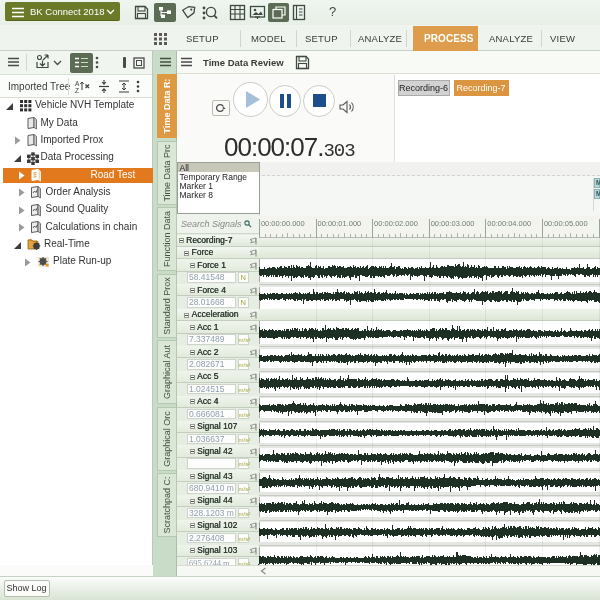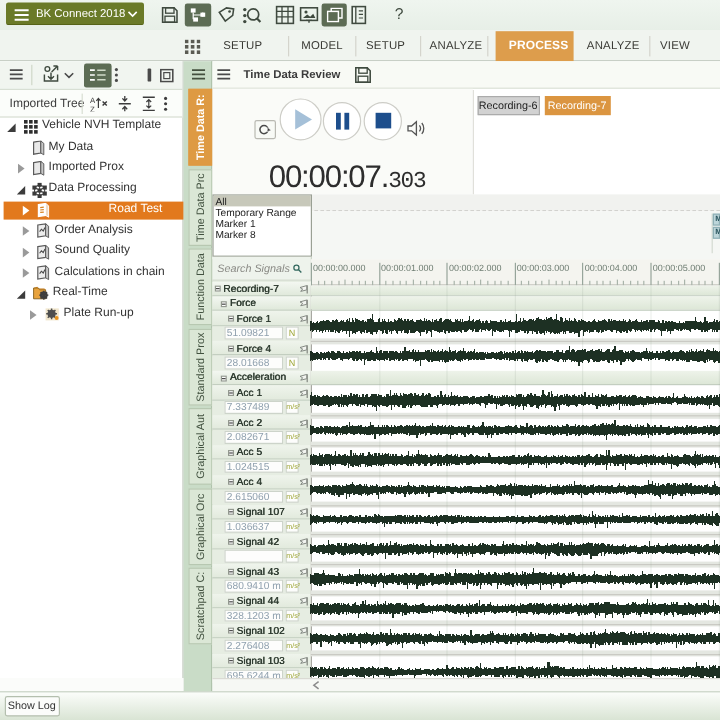--- a/index.html
+++ b/index.html
@@ -440,21 +440,21 @@
 <div style="position:absolute;left:177px;top:259.3px;width:81.5px;height:12.4px;background:linear-gradient(#eff4ec,#e2eadd);border-bottom:1px solid #c3cec0;box-sizing:border-box;"></div>
 <div style="position:absolute;left:190px;top:263.0px;width:5px;height:5px;border:1px solid #93998f;background:#fdfdfd;box-sizing:border-box;"></div>
 <div style="position:absolute;left:191px;top:265.0px;width:3px;height:1px;background:#4a4a4a;"></div>
 <div style="position:absolute;left:197px;top:259.7px;font-size:8.5px;color:#2c392e;white-space:nowrap;text-shadow:0.35px 0 0 #2c392e;">Force 1</div>
 <svg style="position:absolute;left:249px;top:261.8px" width="8" height="8" viewBox="0 0 8 8">
     <path d="M7 0.8 L7 7.6" stroke="#80857e" stroke-width="1"></path>
     <path d="M6.6 1 L1 2.6 L3.2 3.8 L1.6 5.8 L6.6 4.6 Z" fill="#f2f4f0" stroke="#80857e" stroke-width="0.8"></path>
   </svg>
 <div style="position:absolute;left:177px;top:271.7px;width:81.5px;height:12.4px;background:#e6ede2;"></div>
 <div style="position:absolute;left:186.5px;top:272.3px;width:49px;height:10.6px;background:#fdfdfc;border:1px solid #cdd4ca;box-sizing:border-box;"></div>
-<div style="position:absolute;left:189px;top:272.3px;font-size:8.5px;color:#8fa0ae;white-space:nowrap;">51.09821</div>
+<div style="position:absolute;left:189px;top:272.3px;font-size:8.5px;color:#8fa0ae;white-space:nowrap;">58.41548</div>
 <div style="position:absolute;left:237.5px;top:272.3px;width:11.5px;height:10.6px;background:#fdfdfc;border:1px solid #cdd4ca;box-sizing:border-box;text-align:center;font-size:7.5px;line-height:10.4px;color:#a0a83a;">N</div>
 <div style="position:absolute;left:177px;top:284.1px;width:81.5px;height:12.4px;background:linear-gradient(#eff4ec,#e2eadd);border-bottom:1px solid #c3cec0;box-sizing:border-box;"></div>
 <div style="position:absolute;left:190px;top:287.8px;width:5px;height:5px;border:1px solid #93998f;background:#fdfdfd;box-sizing:border-box;"></div>
 <div style="position:absolute;left:191px;top:289.8px;width:3px;height:1px;background:#4a4a4a;"></div>
 <div style="position:absolute;left:197px;top:284.5px;font-size:8.5px;color:#2c392e;white-space:nowrap;text-shadow:0.35px 0 0 #2c392e;">Force 4</div>
 <svg style="position:absolute;left:249px;top:286.6px" width="8" height="8" viewBox="0 0 8 8">
     <path d="M7 0.8 L7 7.6" stroke="#80857e" stroke-width="1"></path>
     <path d="M6.6 1 L1 2.6 L3.2 3.8 L1.6 5.8 L6.6 4.6 Z" fill="#f2f4f0" stroke="#80857e" stroke-width="0.8"></path>
   </svg>
 <div style="position:absolute;left:177px;top:296.5px;width:81.5px;height:12.4px;background:#e6ede2;"></div>
@@ -508,21 +508,21 @@
 <div style="position:absolute;left:177px;top:395.7px;width:81.5px;height:12.4px;background:linear-gradient(#eff4ec,#e2eadd);border-bottom:1px solid #c3cec0;box-sizing:border-box;"></div>
 <div style="position:absolute;left:190px;top:399.4px;width:5px;height:5px;border:1px solid #93998f;background:#fdfdfd;box-sizing:border-box;"></div>
 <div style="position:absolute;left:191px;top:401.4px;width:3px;height:1px;background:#4a4a4a;"></div>
 <div style="position:absolute;left:197px;top:396.09999999999997px;font-size:8.5px;color:#2c392e;white-space:nowrap;text-shadow:0.35px 0 0 #2c392e;">Acc 4</div>
 <svg style="position:absolute;left:249px;top:398.2px" width="8" height="8" viewBox="0 0 8 8">
     <path d="M7 0.8 L7 7.6" stroke="#80857e" stroke-width="1"></path>
     <path d="M6.6 1 L1 2.6 L3.2 3.8 L1.6 5.8 L6.6 4.6 Z" fill="#f2f4f0" stroke="#80857e" stroke-width="0.8"></path>
   </svg>
 <div style="position:absolute;left:177px;top:408.1px;width:81.5px;height:12.4px;background:#e6ede2;"></div>
 <div style="position:absolute;left:186.5px;top:408.70000000000005px;width:49px;height:10.6px;background:#fdfdfc;border:1px solid #cdd4ca;box-sizing:border-box;"></div>
-<div style="position:absolute;left:189px;top:408.70000000000005px;font-size:8.5px;color:#8fa0ae;white-space:nowrap;">2.615060</div>
+<div style="position:absolute;left:189px;top:408.70000000000005px;font-size:8.5px;color:#8fa0ae;white-space:nowrap;">0.666081</div>
 <div style="position:absolute;left:237.5px;top:408.70000000000005px;width:11.5px;height:10.6px;background:#fdfdfc;border:1px solid #cdd4ca;box-sizing:border-box;text-align:center;font-size:6px;line-height:10.4px;color:#a0a83a;">m/s²</div>
 <div style="position:absolute;left:177px;top:420.5px;width:81.5px;height:12.4px;background:linear-gradient(#eff4ec,#e2eadd);border-bottom:1px solid #c3cec0;box-sizing:border-box;"></div>
 <div style="position:absolute;left:190px;top:424.2px;width:5px;height:5px;border:1px solid #93998f;background:#fdfdfd;box-sizing:border-box;"></div>
 <div style="position:absolute;left:191px;top:426.2px;width:3px;height:1px;background:#4a4a4a;"></div>
 <div style="position:absolute;left:197px;top:420.9px;font-size:8.5px;color:#2c392e;white-space:nowrap;text-shadow:0.35px 0 0 #2c392e;">Signal 107</div>
 <svg style="position:absolute;left:249px;top:423.0px" width="8" height="8" viewBox="0 0 8 8">
     <path d="M7 0.8 L7 7.6" stroke="#80857e" stroke-width="1"></path>
     <path d="M6.6 1 L1 2.6 L3.2 3.8 L1.6 5.8 L6.6 4.6 Z" fill="#f2f4f0" stroke="#80857e" stroke-width="0.8"></path>
   </svg>
 <div style="position:absolute;left:177px;top:432.9px;width:81.5px;height:12.4px;background:#e6ede2;"></div>
@@ -580,21 +580,21 @@
 <div style="position:absolute;left:177px;top:544.5px;width:81.5px;height:12.4px;background:linear-gradient(#eff4ec,#e2eadd);border-bottom:1px solid #c3cec0;box-sizing:border-box;"></div>
 <div style="position:absolute;left:190px;top:548.2px;width:5px;height:5px;border:1px solid #93998f;background:#fdfdfd;box-sizing:border-box;"></div>
 <div style="position:absolute;left:191px;top:550.2px;width:3px;height:1px;background:#4a4a4a;"></div>
 <div style="position:absolute;left:197px;top:544.9px;font-size:8.5px;color:#2c392e;white-space:nowrap;text-shadow:0.35px 0 0 #2c392e;">Signal 103</div>
 <svg style="position:absolute;left:249px;top:547.0px" width="8" height="8" viewBox="0 0 8 8">
     <path d="M7 0.8 L7 7.6" stroke="#80857e" stroke-width="1"></path>
     <path d="M6.6 1 L1 2.6 L3.2 3.8 L1.6 5.8 L6.6 4.6 Z" fill="#f2f4f0" stroke="#80857e" stroke-width="0.8"></path>
   </svg>
 <div style="position:absolute;left:177px;top:556.9px;width:81.5px;height:12.4px;background:#e6ede2;"></div>
 <div style="position:absolute;left:186.5px;top:557.5px;width:49px;height:10.6px;background:#fdfdfc;border:1px solid #cdd4ca;box-sizing:border-box;"></div>
-<div style="position:absolute;left:189px;top:557.5px;font-size:8.5px;color:#8fa0ae;white-space:nowrap;">695.6244 m</div>
+<div style="position:absolute;left:189px;top:557.5px;font-size:8.5px;color:#8fa0ae;white-space:nowrap;font-family:Liberation Serif, serif;">695.6244 m</div>
 <div style="position:absolute;left:237.5px;top:557.5px;width:11.5px;height:10.6px;background:#fdfdfc;border:1px solid #cdd4ca;box-sizing:border-box;text-align:center;font-size:6px;line-height:10.4px;color:#a0a83a;">m/s²</div>
 
 <div class="abs" style="left:258.5px;top:237.5px;width:341.5px;height:333.5px;background:#fff;border-left:1px solid #a8a8a2;box-sizing:border-box;"></div>
 
 <div style="position:absolute;left:258.5px;top:237.5px;width:341.5px;height:9.4px;background:linear-gradient(#eef3ea,#dde7d7);border-bottom:1px solid #c3cec0;box-sizing:border-box;"></div>
 <div style="position:absolute;left:258.5px;top:246.9px;width:341.5px;height:12.4px;background:linear-gradient(#eef3ea,#dde7d7);border-bottom:1px solid #c3cec0;box-sizing:border-box;"></div>
 <div style="position:absolute;left:258.5px;top:308.9px;width:341.5px;height:12.4px;background:linear-gradient(#eef3ea,#dde7d7);border-bottom:1px solid #c3cec0;box-sizing:border-box;"></div>
 
 <div style="position:absolute;left:258.5px;top:281.6px;width:341.5px;height:5px;background:#e4e7e1;"></div>
 <div style="position:absolute;left:258.5px;top:284.1px;width:341.5px;height:1px;background:#cacac4;"></div>

